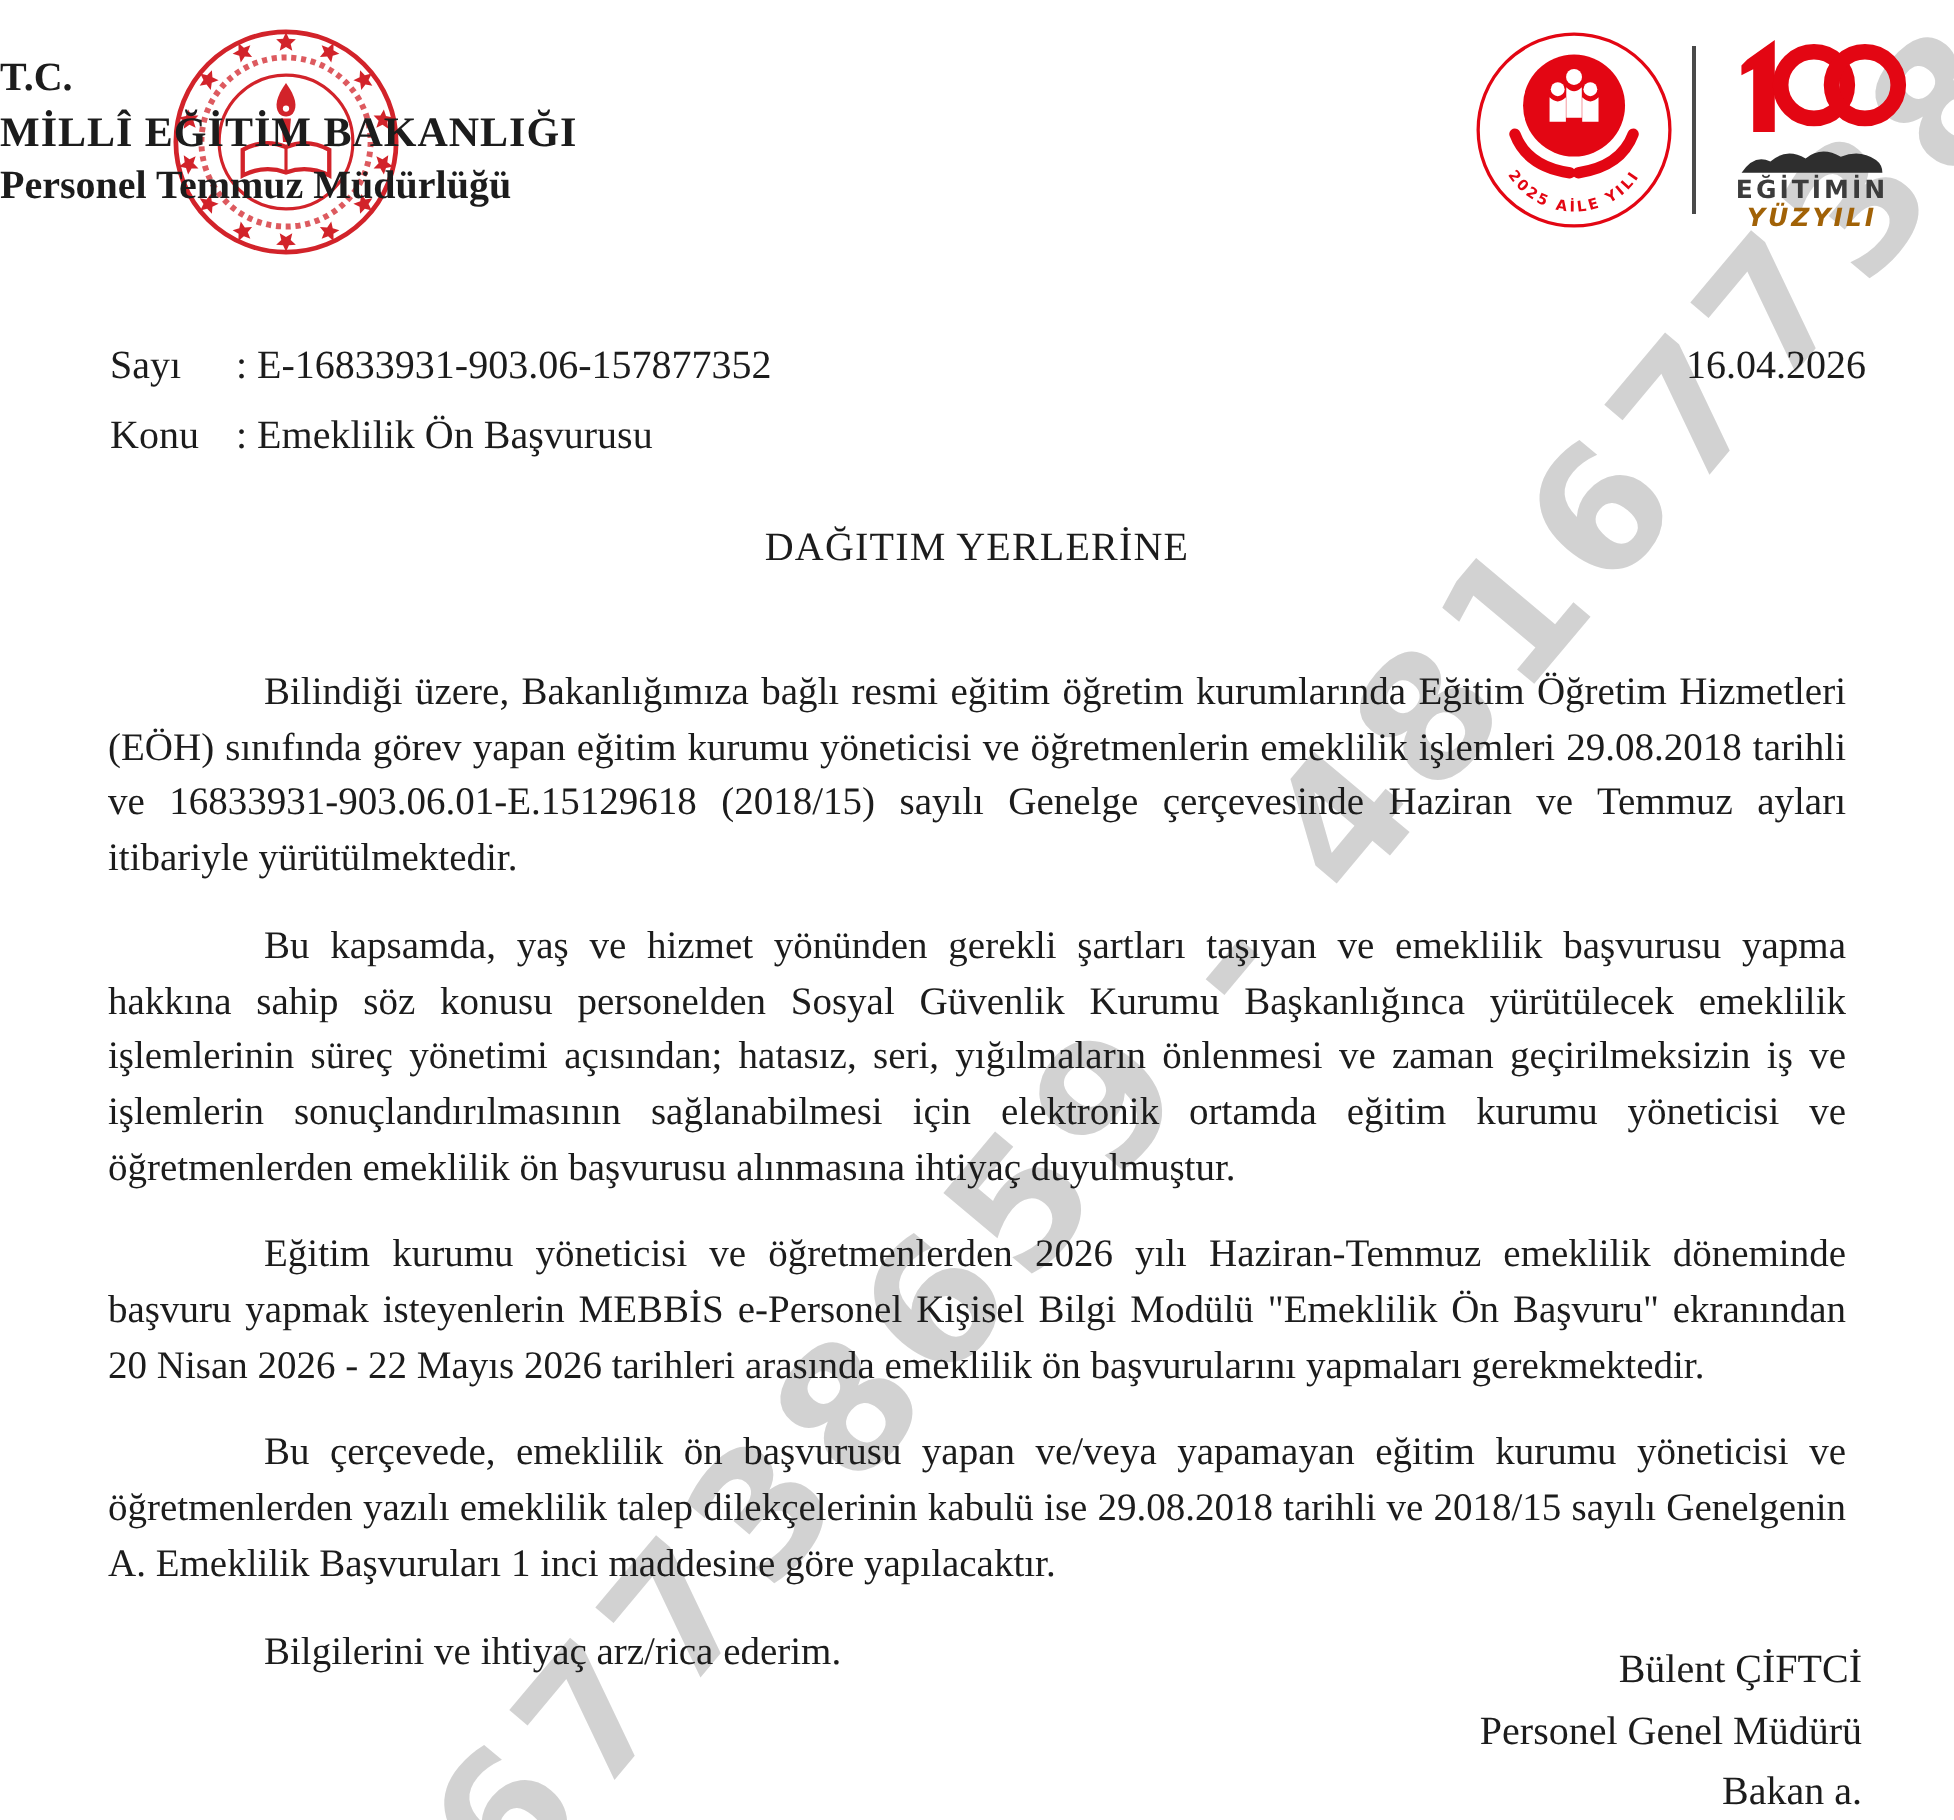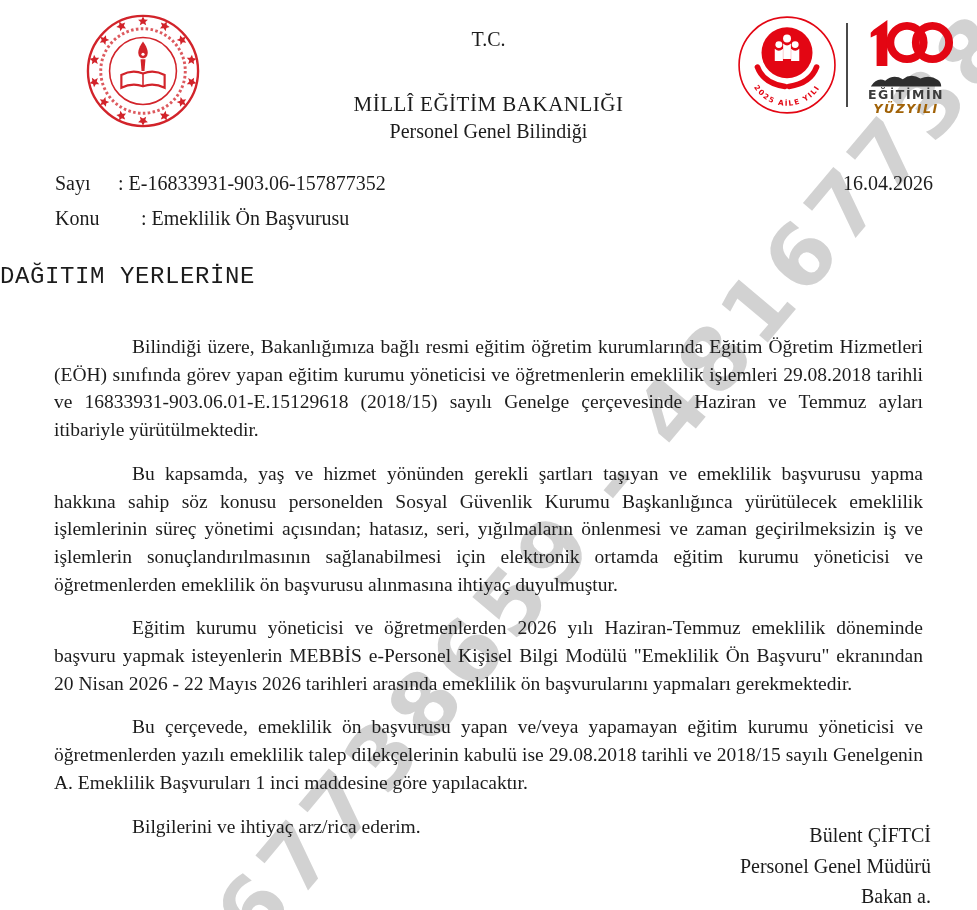--- a/index.html
+++ b/index.html
@@ -9,40 +9,40 @@
   }
   
   .watermark{
     position:absolute;left:615px;top:478px;z-index:0;
     transform:translate(-50%,-50%) rotate(-50deg);
     font-family:"DejaVu Sans", sans-serif;font-weight:bold;font-size:86px;
     letter-spacing:7px;color:#a6a6a6;opacity:.5;white-space:nowrap;pointer-events:none;
   }
   .content{position:absolute;inset:0;z-index:1;}
   
-  .hdr{position:absolute;left:0;right:0;top:26px;text-align:center;font-weight:normal;line-height:27px;}
+  .hdr{position:absolute;left:0;right:0;top:26px;text-align:left;font-weight:bold;line-height:27px;}
   .hdr-l1{font-size:20px;}
-  .hdr-l2{font-size:21px;letter-spacing:.5px;margin-top:38px;}
+  .hdr-l2{font-size:21px;letter-spacing:.5px;}
   .hdr-l3{font-size:20px;}
   .seal{position:absolute;left:84px;top:12px;}
   .logos{position:absolute;right:22px;top:14px;display:flex;align-items:center;gap:9px;}
   .logo-divider{width:2px;height:84px;background:#4a4a4a;}
   .century{width:98px;display:flex;flex-direction:column;align-items:center;}
   .century-txt{font-family:"DejaVu Sans", sans-serif;font-weight:bold;font-size:12.5px;
     letter-spacing:1.5px;line-height:14px;}
   .century-txt.dark{color:#3c3c3c;}
   .century-txt.red{color:#a16207;font-style:italic;}
   
   .meta-row{position:absolute;left:55px;font-size:20px;display:flex;}
   .meta-label{width:63px;}
   .row-sayi{top:172px;}
-  .row-konu{top:207px;gap:23px;}
+  .row-konu{top:207px;}
   .date{position:absolute;right:44px;top:172px;font-size:20px;}
   
-  .doc-title{position:absolute;left:0;right:0;top:263px;text-align:left;font-size:24px;letter-spacing:.6px;font-family:Liberation Mono, monospace;}
+  .doc-title{position:absolute;left:0;right:0;top:263px;text-align:center;font-size:20px;letter-spacing:.6px;}
   
   .body{position:absolute;left:38px;right:38px;top:317px;font-size:19.5px;line-height:27.7px;text-align:justify;}
   .body p{margin:16px;text-indent:78px;}
   
   .sig{position:absolute;right:46px;top:820px;width:258px;text-align:right;font-size:20px;line-height:30.5px;}
 </style>
 </head>
 <body>
 
 <div class="page">
@@ -83,21 +83,21 @@
           <path d="M57.5 48 L62.5 48 L61.5 60 L58.5 60 Z" fill="#d2232a"></path>
           <path d="M38 64 Q49 58 60 62.5 Q71 58 82 64 L82 77 Q71 71.5 60 75.5 Q49 71.5 38 77 Z" fill="none" stroke="#d2232a" stroke-width="2.2"></path>
           <line x1="60" y1="62.5" x2="60" y2="75.5" stroke="#d2232a" stroke-width="1.6"></line>
         </g>
       </svg>
     </div>
 
     <div class="hdr">
       <div class="hdr-l1">T.C.</div>
       <div class="hdr-l2">MİLLÎ EĞİTİM BAKANLIĞI</div>
-      <div class="hdr-l3">Personel Genel Bilindiği</div>
+      <div class="hdr-l3">Personel Temmuz Müdürlüğü</div>
     </div>
 
     <div class="logos">
       <svg width="102" height="102" viewBox="0 0 100 100">
         <defs>
           <path id="aileArc" d="M 13 52 A 38 38 0 0 0 89 52" fill="none"></path>
         </defs>
         <circle cx="51" cy="50" r="47" fill="none" stroke="#e30613" stroke-width="1.6"></circle>
         <circle cx="51" cy="38" r="25" fill="#e30613"></circle>
         <g fill="#ffffff">

